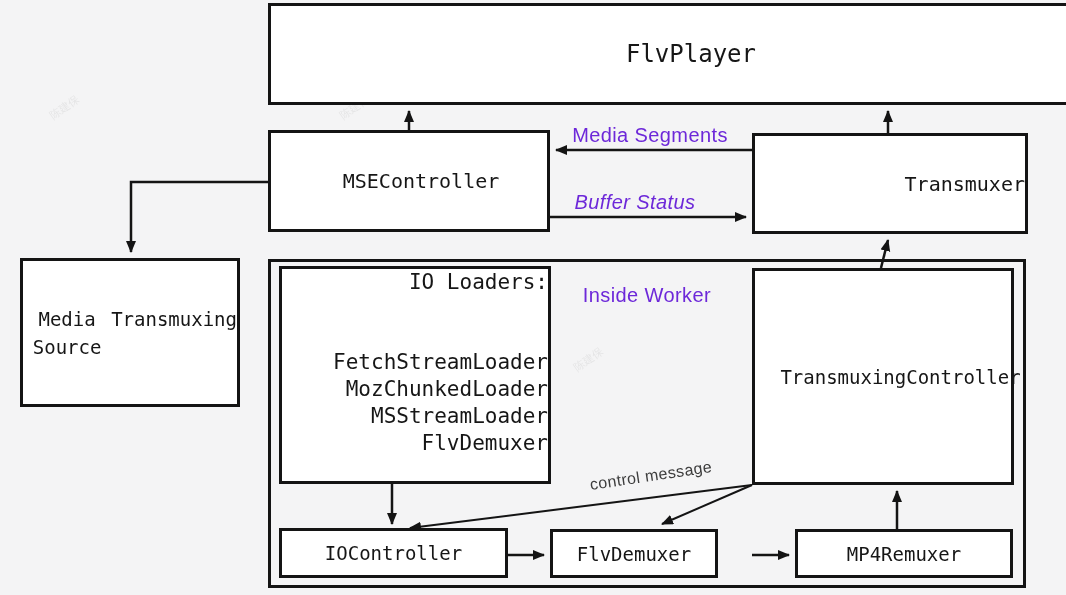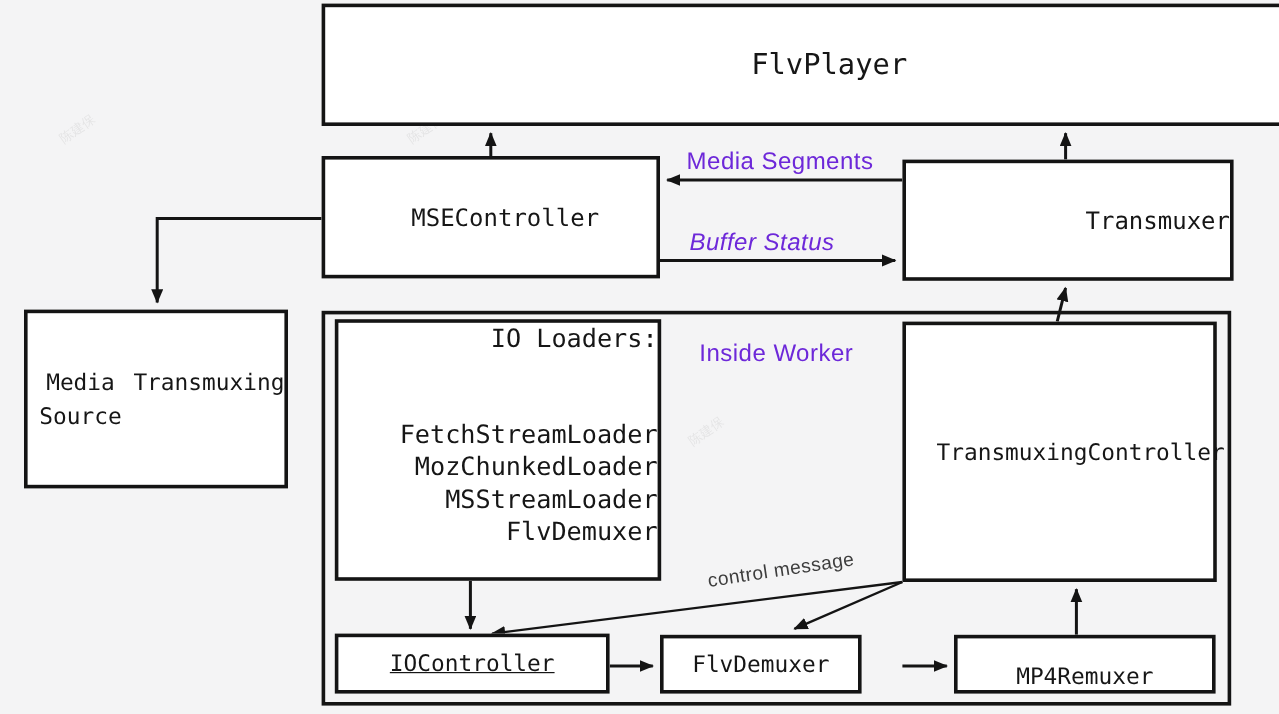--- a/index.html
+++ b/index.html
@@ -30,23 +30,23 @@
     position:absolute;left:268px;top:259px;width:758px;height:329px;
     border:3px solid #141414;box-sizing:border-box;background:transparent;
   }
   .io-loaders{
     left:279px;top:266px;width:272px;height:218px;font-size:21px;
     display:block;text-align:right;padding:0 0 0 13px;
   }
   .io-title{margin-bottom:53px;line-height:27px;}
   .io-item{line-height:27px;}
   .tcontroller{left:752px;top:268px;width:262px;height:217px;font-size:19px;padding-left:35px;}
-  .iocontroller{left:279px;top:528px;width:229px;height:50px;font-size:19px;text-decoration:underline;}
+  .iocontroller{left:279px;top:528px;width:229px;height:50px;font-size:19px;}
   .flvdemuxer{left:550px;top:529px;width:168px;height:49px;font-size:19px;align-items:center;}
-  .mp4remuxer{left:795px;top:529px;width:218px;height:49px;font-size:19px;align-items:flex-end;}
+  .mp4remuxer{left:795px;top:529px;width:218px;height:49px;font-size:19px;}
   .edge-label{
     position:absolute;
     font-family:"Liberation Sans", sans-serif;
     font-size:20px;color:#6d28d9;
     letter-spacing:0.4px;
     text-align:center;
   }
   .lbl-media-segments{left:556px;top:124px;width:188px;}
   .lbl-buffer-status{left:556px;top:191px;width:158px;font-style:italic;}
   .lbl-inside-worker{left:551px;top:284px;width:160px;text-align:right;}

